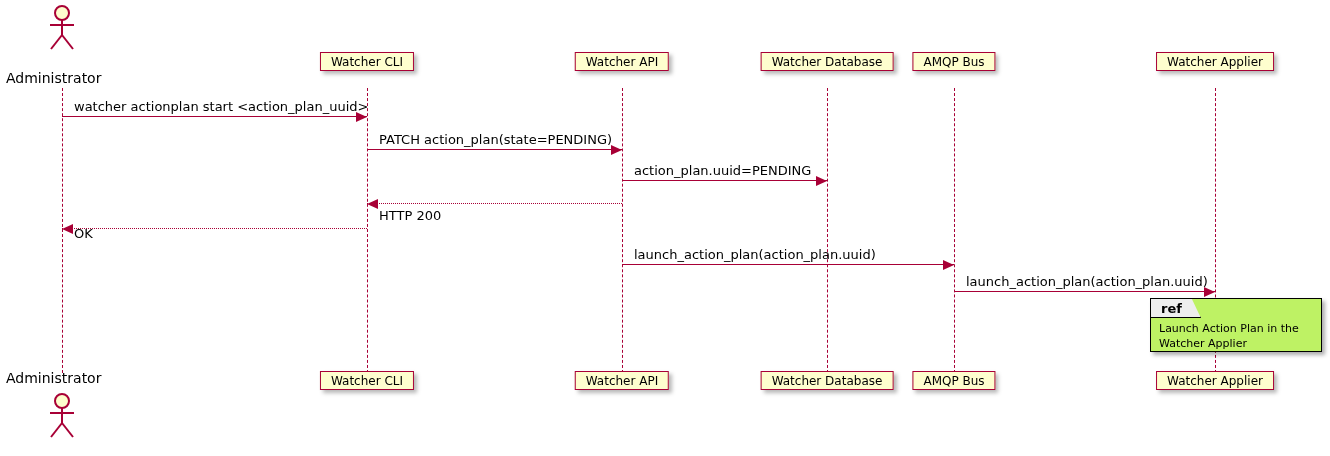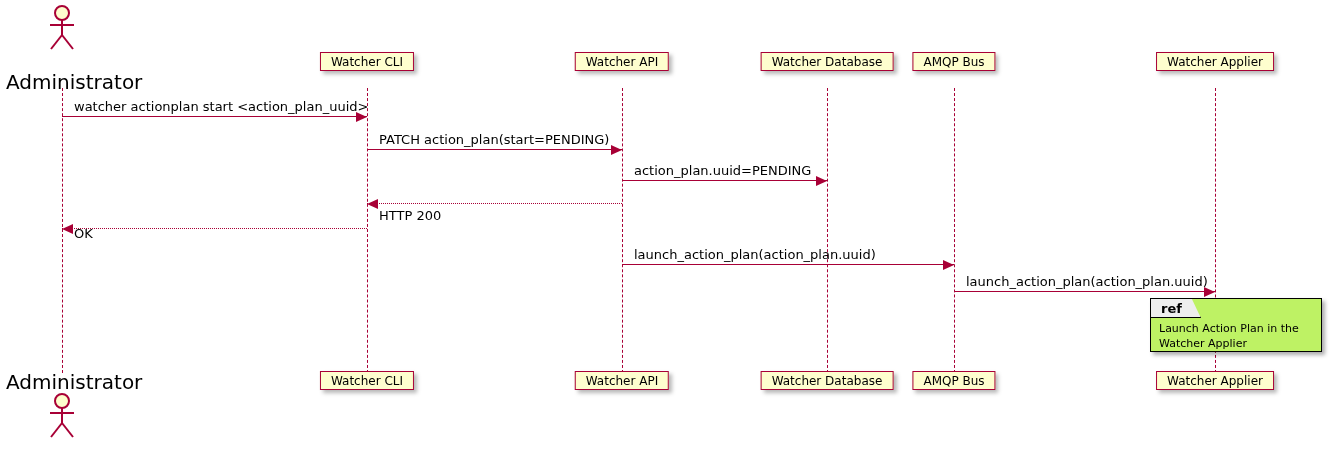--- a/index.html
+++ b/index.html
@@ -47,21 +47,21 @@
     z-index: 4;
   }
 
   
   .actor-wrap {
     position: absolute;
     z-index: 4;
   }
   .actor-label {
     position: absolute;
-    font-size: 20px;
+    font-size: 14px;
     color: #000000;
     white-space: nowrap;
     z-index: 4;
   }
 
   
   .msg {
     position: absolute;
     height: 0;
     border-top: 1.5px solid #A80036;
@@ -163,21 +163,21 @@
     <div class="pbox" style="top: 52px; left: 0px; transform: translateX(-50%); margin-left: 954px;">AMQP Bus</div>
     <div class="pbox" style="top: 371px; left: 0px; transform: translateX(-50%); margin-left: 954px;">AMQP Bus</div>
     <div class="lifeline" style="left: 1215px;"></div>
     <div class="pbox" style="top: 52px; left: 0px; transform: translateX(-50%); margin-left: 1215px;">Watcher Applier</div>
     <div class="pbox" style="top: 371px; left: 0px; transform: translateX(-50%); margin-left: 1215px;">Watcher Applier</div>
     <div class="msg" style="left: 62px; top: 116px; width: 305px;"></div>
     <div class="arrowhead right" style="top: 112px; left: 356px;"></div>
     <div class="msg-label" style="left: 74px; top: 99px; text-align: center;">watcher actionplan start &lt;action_plan_uuid&gt;</div>
     <div class="msg" style="left: 367px; top: 149px; width: 255px;"></div>
     <div class="arrowhead right" style="top: 145px; left: 611px;"></div>
-    <div class="msg-label" style="left: 379px; top: 132px;">PATCH action_plan(start=PENDING)</div>
+    <div class="msg-label" style="left: 379px; top: 132px;">PATCH action_plan(state=PENDING)</div>
     <div class="msg" style="left: 622px; top: 180px; width: 205px;"></div>
     <div class="arrowhead right" style="top: 176px; left: 816px;"></div>
     <div class="msg-label" style="left: 634px; top: 163px;">action_plan.uuid=PENDING</div>
     <div class="msg dotted" style="left: 367px; top: 203px; width: 255px;"></div>
     <div class="arrowhead left" style="top: 199px; left: 367px;"></div>
     <div class="msg-label" style="left: 379px; top: 186px; margin-top: 22px;">HTTP 200</div>
     <div class="msg dotted" style="left: 62px; top: 228px; width: 305px;"></div>
     <div class="arrowhead left" style="top: 224px; left: 62px;"></div>
     <div class="msg-label" style="left: 74px; top: 226px;">OK</div>
     <div class="msg" style="left: 622px; top: 264px; width: 332px;"></div>

